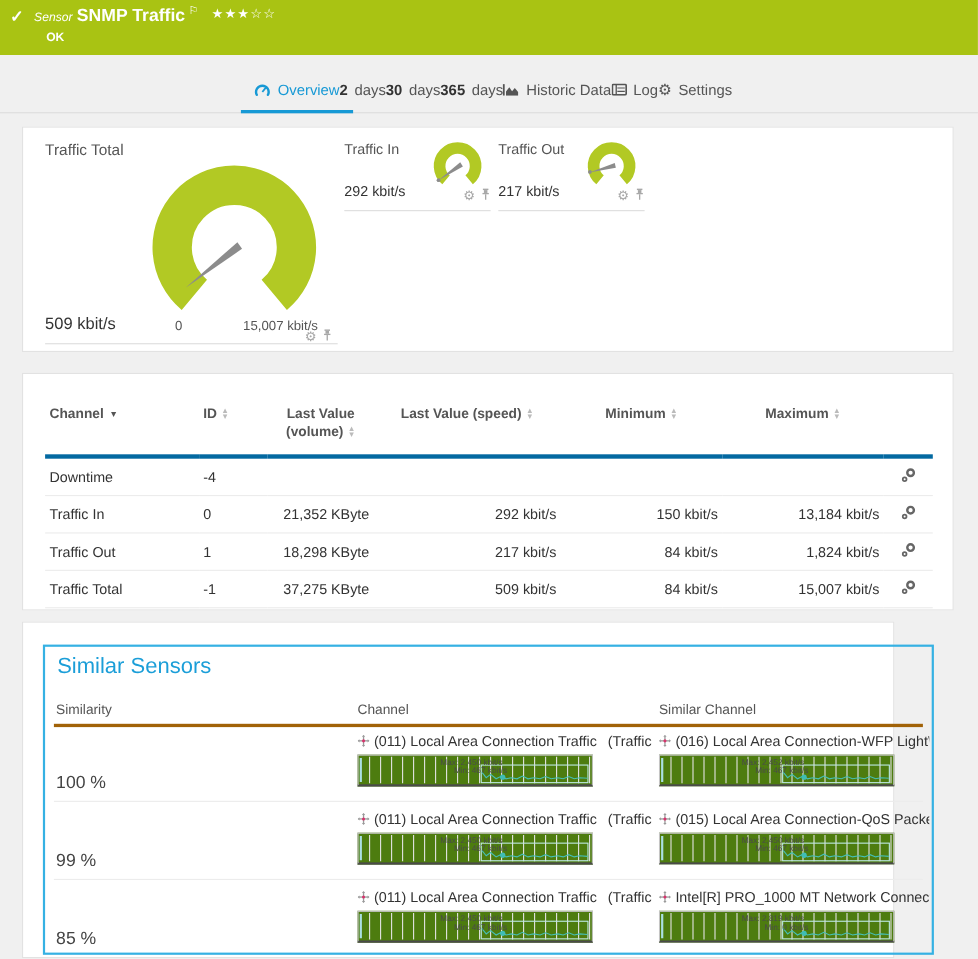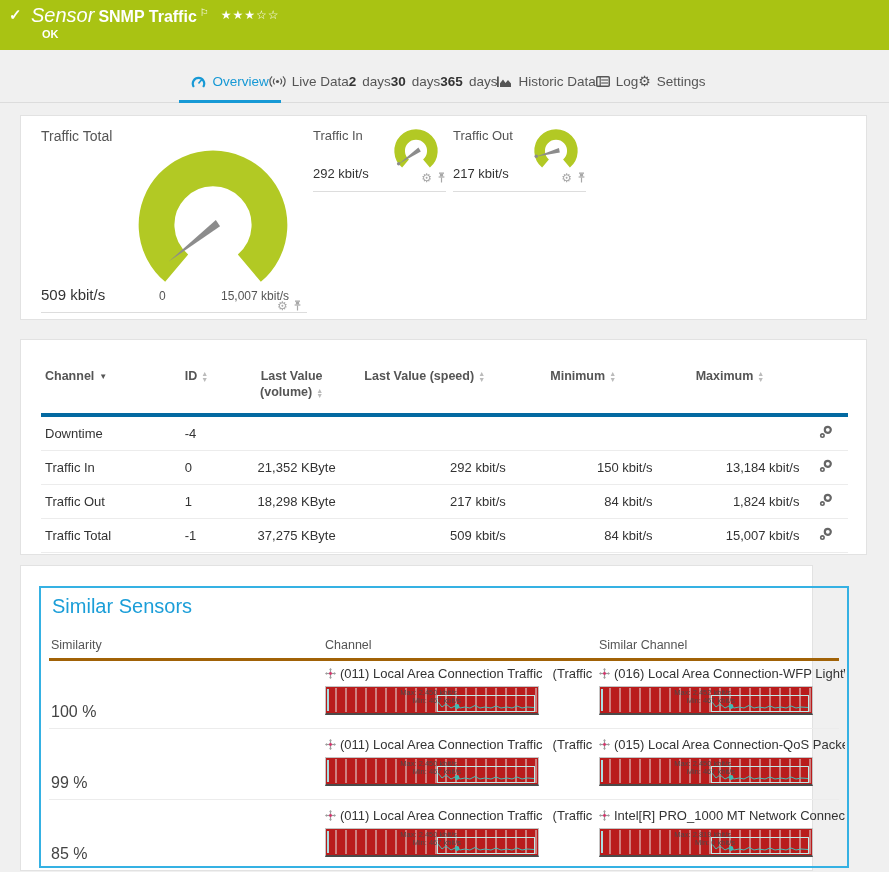--- a/index.html
+++ b/index.html
@@ -6,21 +6,21 @@
   body{
     width:889px;height:872px;position:relative;overflow:hidden;
     background:#f0f0f0;
     font-family:"Liberation Sans",sans-serif;
     -webkit-font-smoothing:antialiased;
   }
   
   .top-header{position:absolute;left:0;top:0;width:889px;height:50px;background:#a9c313;color:#fff;}
   .hdr-check{position:absolute;left:9px;top:6px;font-size:15px;font-weight:bold;}
   .hdr-titlerow{position:absolute;left:31px;top:4px;white-space:nowrap;}
-  .hdr-kind{font-style:italic;font-size:20px;}
+  .hdr-kind{font-style:italic;font-size:11px;}
   .hdr-name{font-size:16px;font-weight:600;margin-left:4px;}
   .hdr-flag{font-size:10px;vertical-align:super;margin-left:3px;}
   .hdr-stars{font-size:12px;margin-left:12px;letter-spacing:1px;vertical-align:3px;}
   .hdr-status{position:absolute;left:42px;top:28px;font-size:11px;font-weight:bold;}
   
   .tabbar{position:absolute;left:0;top:60px;width:889px;height:43px;border-bottom:1px solid #dcdcdc;
           display:flex;align-items:center;justify-content:center;padding:0 40px 0 48px;box-sizing:border-box;}
   .tab{position:relative;display:flex;align-items:center;gap:6px;font-size:13.5px;color:#555;cursor:pointer;height:42px;}
   .tab .num{font-weight:bold;color:#333;}
   .tab.active{color:#1799d5;}
@@ -72,21 +72,21 @@
   .sim-rows{position:absolute;left:8px;right:8px;top:70px;bottom:0;}
   .sim-row{position:relative;height:70px;border-bottom:1px solid #ececec;}
   .sim-row:last-child{border-bottom:none;}
   .sim-similarity{position:absolute;left:2px;bottom:7px;font-size:16px;color:#444;}
   .sim-cell{position:absolute;top:8px;width:268px;cursor:pointer;}
   .sc-channel{left:276px;}
   .sc-similar{left:550px;width:246px;overflow:hidden;}
   .ch-line{white-space:nowrap;overflow:hidden;font-size:13px;color:#333;height:17px;}
   .ch-line svg{vertical-align:-1px;margin-right:4px;}
   .ch-trunc{margin-left:10px;}
-  .spark-wrap{margin-top:3px;width:212px;border:1px solid #c4c4c4;border-bottom:2px solid #4a4a4a;background:#b91c1c;}
+  .spark-wrap{margin-top:3px;width:212px;border:1px solid #c4c4c4;border-bottom:2px solid #4a4a4a;background:#4d7c0f;}
   .spark{display:block;}
   .spark text{font-size:7.5px;fill:#4a4a4a;}
   .grid line{stroke:#e4e4e4;stroke-width:1;}
 </style>
 </head>
 <body>
 
 <div class="top-header">
   <span class="hdr-check">✓</span>
   <div class="hdr-titlerow">
@@ -98,32 +98,20 @@
 <div class="tabbar">
   <div class="tab active">
     <span>
         <svg width="15" height="13" viewBox="0 0 15 13">
           <path d="M2.4 11.2 A5.7 5.7 0 1 1 12.6 11.2" stroke="#1799d5" stroke-width="2.2" fill="none" stroke-linecap="round"></path>
           <line x1="7.5" y1="8.6" x2="10.8" y2="4.4" stroke="#1799d5" stroke-width="1.6"></line>
         </svg>
       </span>
     <span>Overview</span>
     <span class="underline"></span>
-  </div>
-  <div class="tab">
-    <span>
-        <svg width="17" height="13" viewBox="0 0 17 13">
-          <circle cx="8.5" cy="6.5" r="1.6" fill="#555"></circle>
-          <path d="M5.6 3.6 a4 4 0 0 0 0 5.8" stroke="#555" fill="none" stroke-width="1.2"></path>
-          <path d="M3.1 1.4 a7 7 0 0 0 0 10.2" stroke="#555" fill="none" stroke-width="1.2"></path>
-          <path d="M11.4 3.6 a4 4 0 0 1 0 5.8" stroke="#555" fill="none" stroke-width="1.2"></path>
-          <path d="M13.9 1.4 a7 7 0 0 1 0 10.2" stroke="#555" fill="none" stroke-width="1.2"></path>
-        </svg>
-      </span>
-    <span>Live Data</span>
   </div>
   <div class="tab">
     <span class="num">2</span>
     <span>days</span>
   </div>
   <div class="tab">
     <span class="num">30</span>
     <span>days</span>
   </div>
   <div class="tab">

